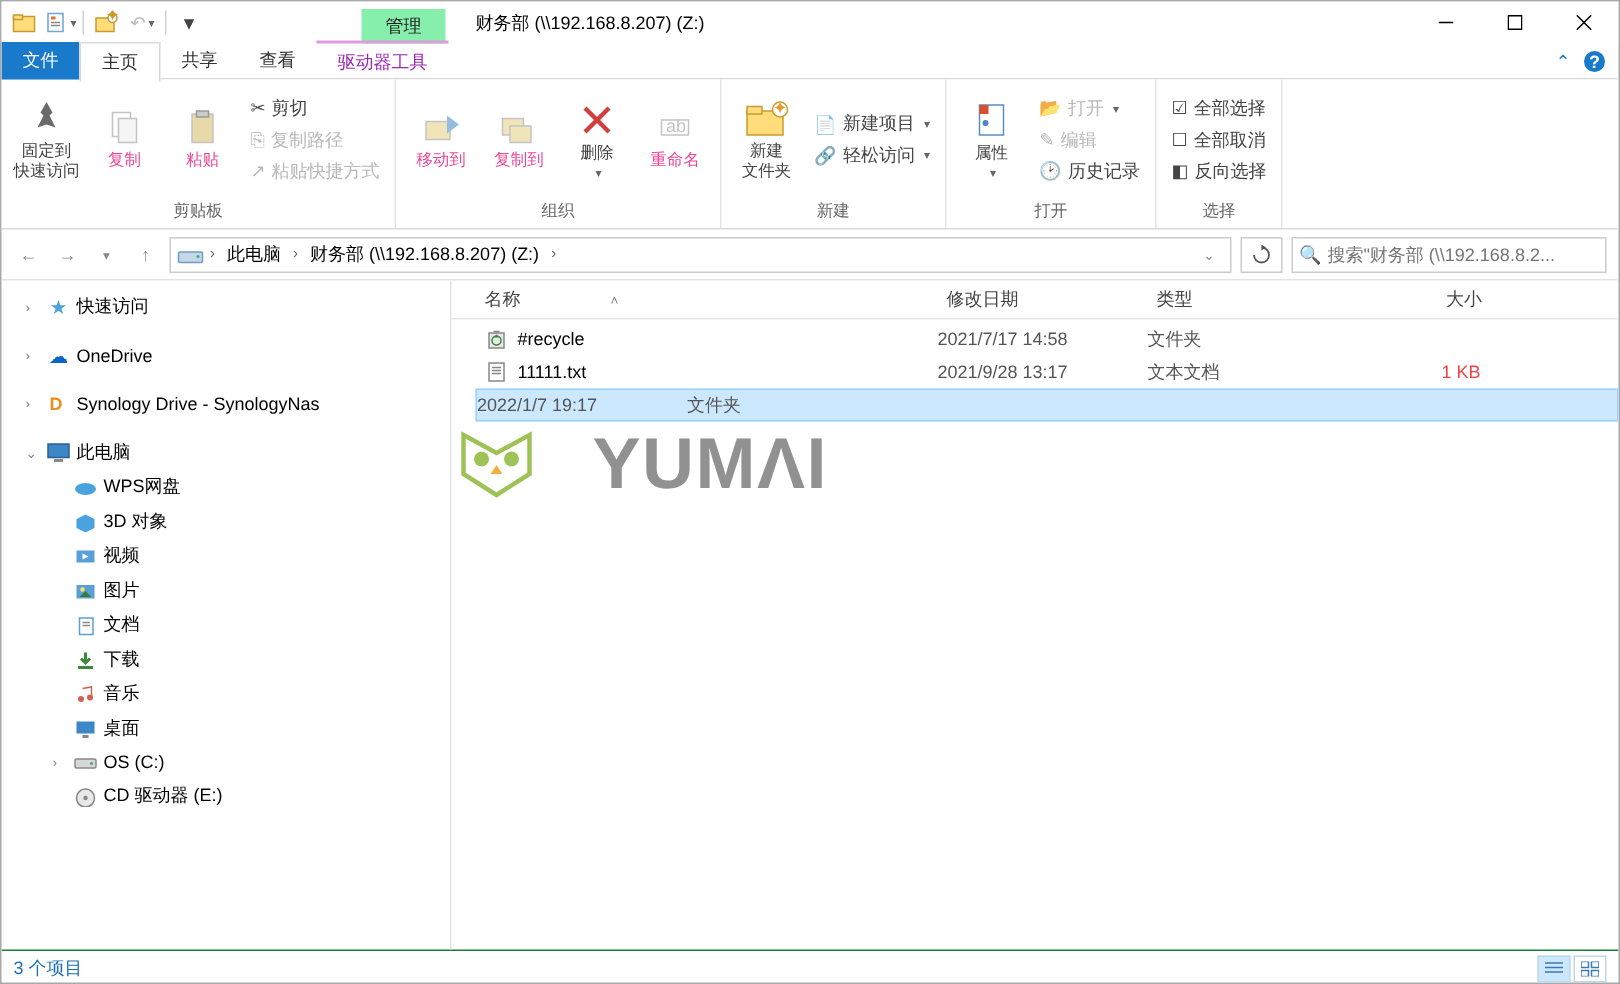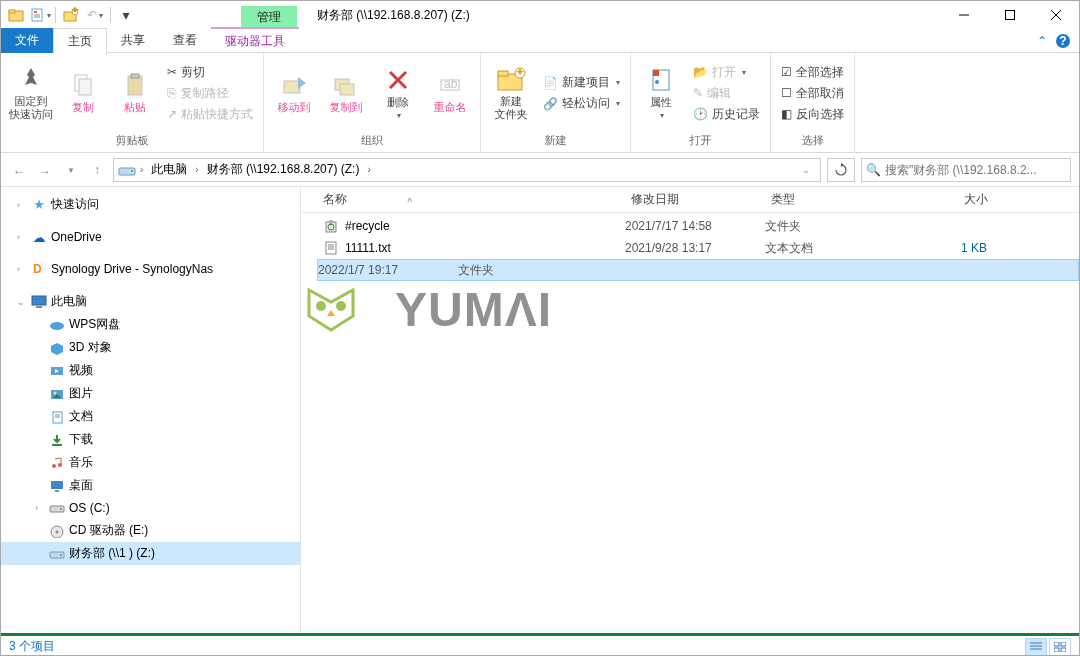--- a/index.html
+++ b/index.html
@@ -65,30 +65,30 @@
 .col-h.name { width: 308px; display: flex; align-items: center; gap: 60px; }
 .col-h.date { width: 140px; }
 .col-h.type { width: 140px; }
 .col-h.size { width: 90px; text-align: right; }
 .file-rows { padding-top: 2px; padding-left: 16px; }
 .file-row { display: flex; align-items: center; height: 22px; font-size: 12px; cursor: pointer; }
 .file-row.selected { background: #cce8ff; border: 1px solid #99d1ff; }
 .file-row .cell-name { width: 308px; display: flex; align-items: center; gap: 6px; padding-left: 6px; }
 .file-row .cell-date { width: 140px; color: #555; }
 .file-row .cell-type { width: 140px; color: #555; }
-.file-row .cell-size { width: 90px; text-align: right; padding-right: 8px; color: #0369a1; }
+.file-row .cell-size { width: 90px; text-align: right; padding-right: 8px; color: #ef4444; }
 .file-icon { width: 16px; height: 16px; display: inline-flex; align-items: center; justify-content: center; }
 
 
 .watermark { position: absolute; left: 0px; top: 92px; width: 400px; height: 60px; display: flex; align-items: center; gap: 6px; opacity: 0.85; pointer-events: none; }
 .watermark .owl { width: 60px; }
 .watermark .txt { font-size: 48px; font-weight: 900; color: #7e7e7e; letter-spacing: 1px; font-family: Arial, sans-serif; margin-left: 28px; }
 
 
-.status-bar { height: 24px; border-top: 3px solid #15803d; display: flex; align-items: center; padding: 0 8px; font-size: 12px; color: #1a6fb8; }
+.status-bar { height: 24px; border-top: 1px solid #15803d; display: flex; align-items: center; padding: 0 8px; font-size: 12px; color: #1a6fb8; }
 .status-right { margin-left: auto; display: flex; gap: 2px; }
 .view-toggle { width: 22px; height: 18px; border: 1px solid #c0d6ea; display: flex; align-items: center; justify-content: center; }
 .view-toggle.active { background: #cce8ff; }
 svg { display: block; }
 .dd-caret { font-size: 8px; color: #666; margin-left: 2px; }
 </style>
 </head>
 <body>
 
 <div class="title-row">
@@ -480,30 +480,20 @@
         <div class="tree-item indent1">
           <span class="chev"></span>
           <span class="icon">
             <svg width="16" height="14">
               <circle cx="8" cy="8" r="6" fill="#e8e8e8" stroke="#888"></circle>
               <circle cx="8" cy="8" r="1.5" fill="#888"></circle>
             </svg>
           </span>
           <span>CD 驱动器 (E:)</span>
         </div>
-        <div class="tree-item indent1 selected">
-          <span class="chev"></span>
-          <span class="icon">
-            <svg width="16" height="14">
-              <rect x="1" y="5" width="14" height="6" rx="1" fill="#c4d8e8" stroke="#6f9cc0"></rect>
-              <circle cx="12" cy="8" r="1" fill="#4a7"></circle>
-            </svg>
-          </span>
-          <span>财务部 (\\1                      ) (Z:)</span>
-        </div>
       </div>
   </div>
 
   <div class="content-pane">
     <div class="col-headers">
       <div class="col-h name">
           <span>名称</span>
           <span style="color:#888;font-size:9px">˄</span>
         </div>
       <div class="col-h date">修改日期</div>

